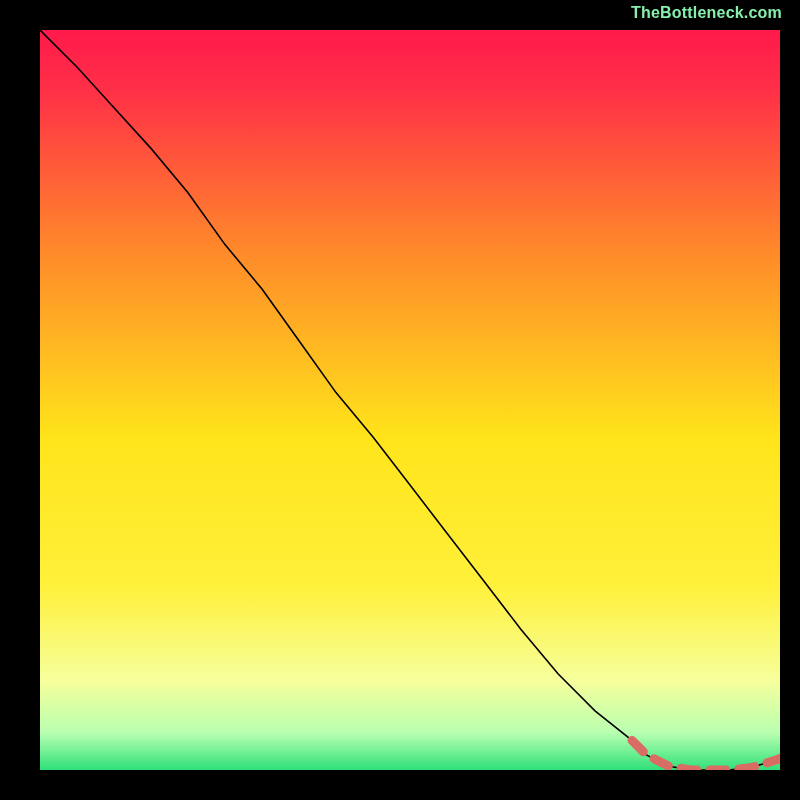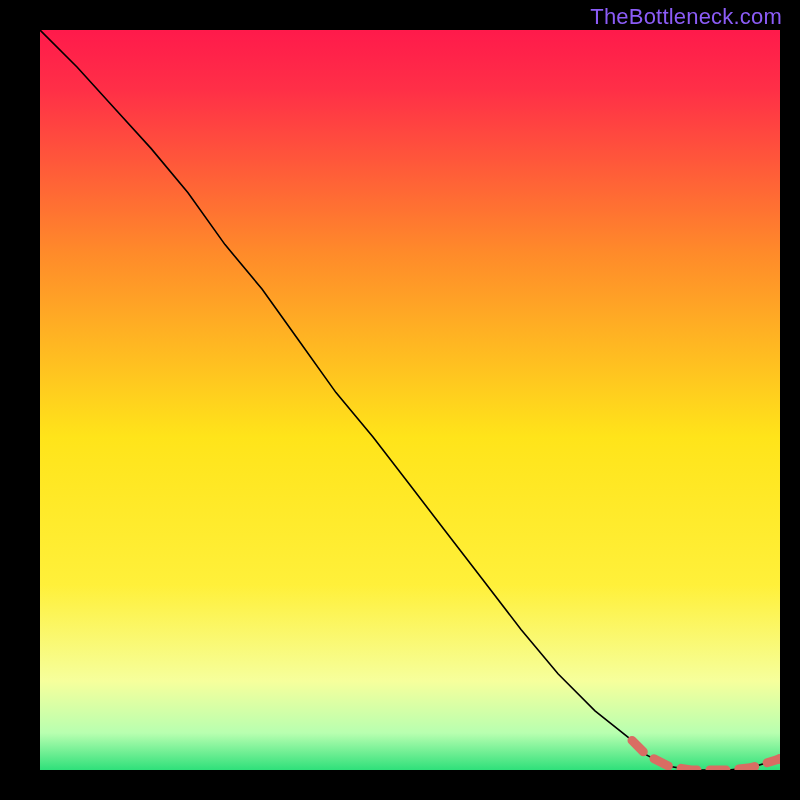--- a/index.html
+++ b/index.html
@@ -13,23 +13,23 @@
   }
   .outer {
     position: relative;
     width: 800px;
     height: 800px;
   }
   .watermark {
     position: absolute;
     top: 4px;
     right: 18px;
-    color: #8b5cf6;
-    font-size: 22px;
-    font-weight: 400;
+    color: #86efac;
+    font-size: 16px;
+    font-weight: 700;
     letter-spacing: 0.2px;
     z-index: 10;
   }
   .plot-wrap {
     position: absolute;
     left: 40px;
     top: 30px;
     width: 740px;
     height: 740px;
   }

